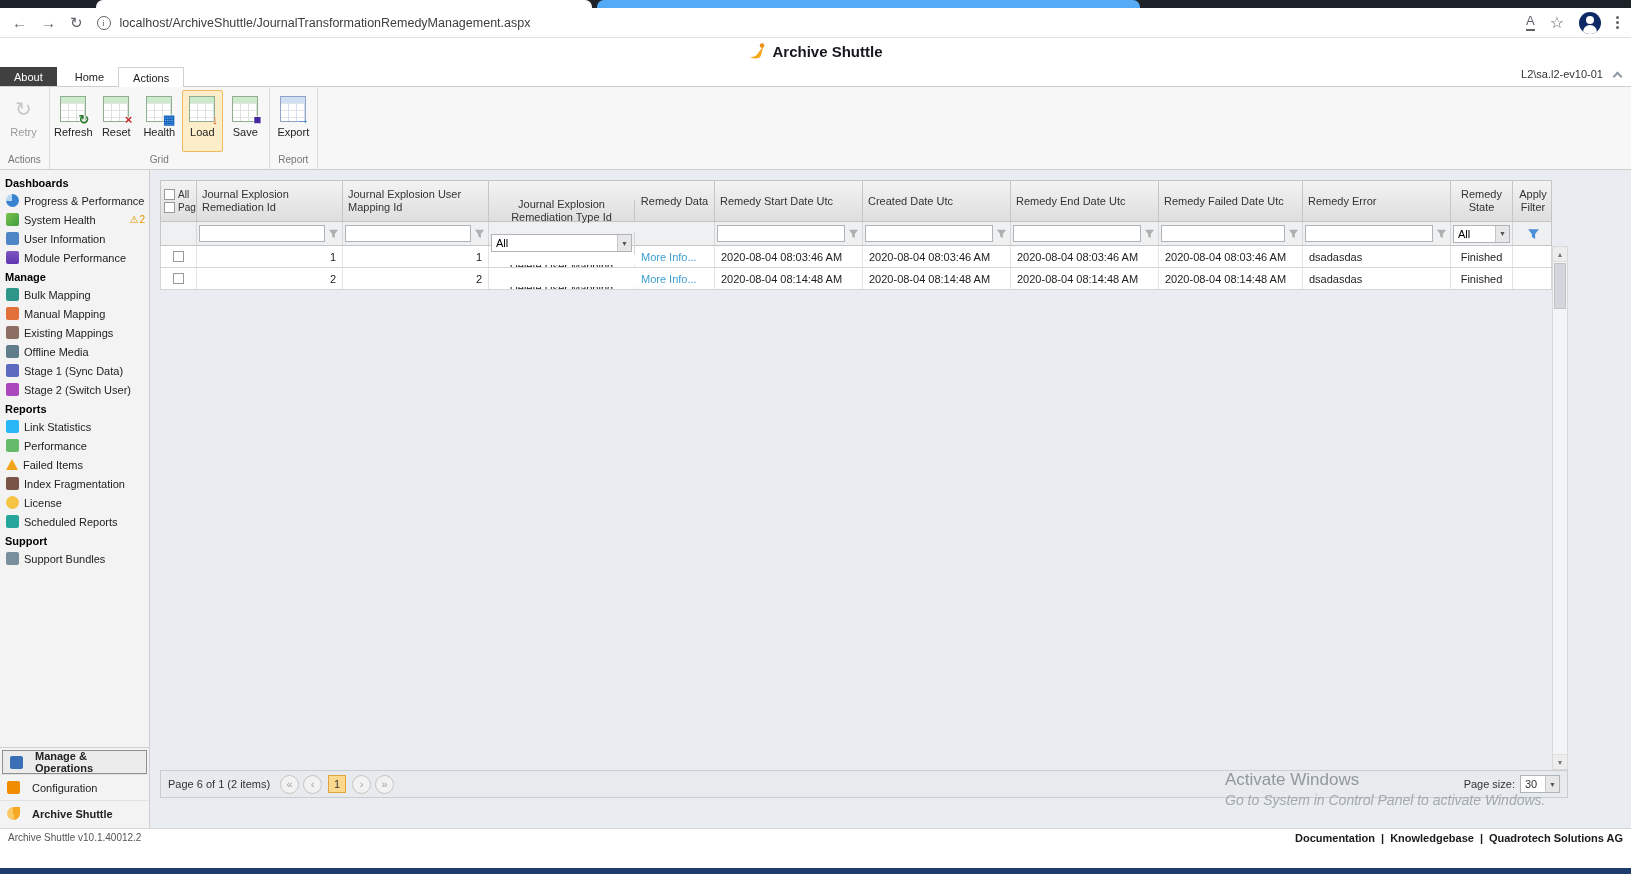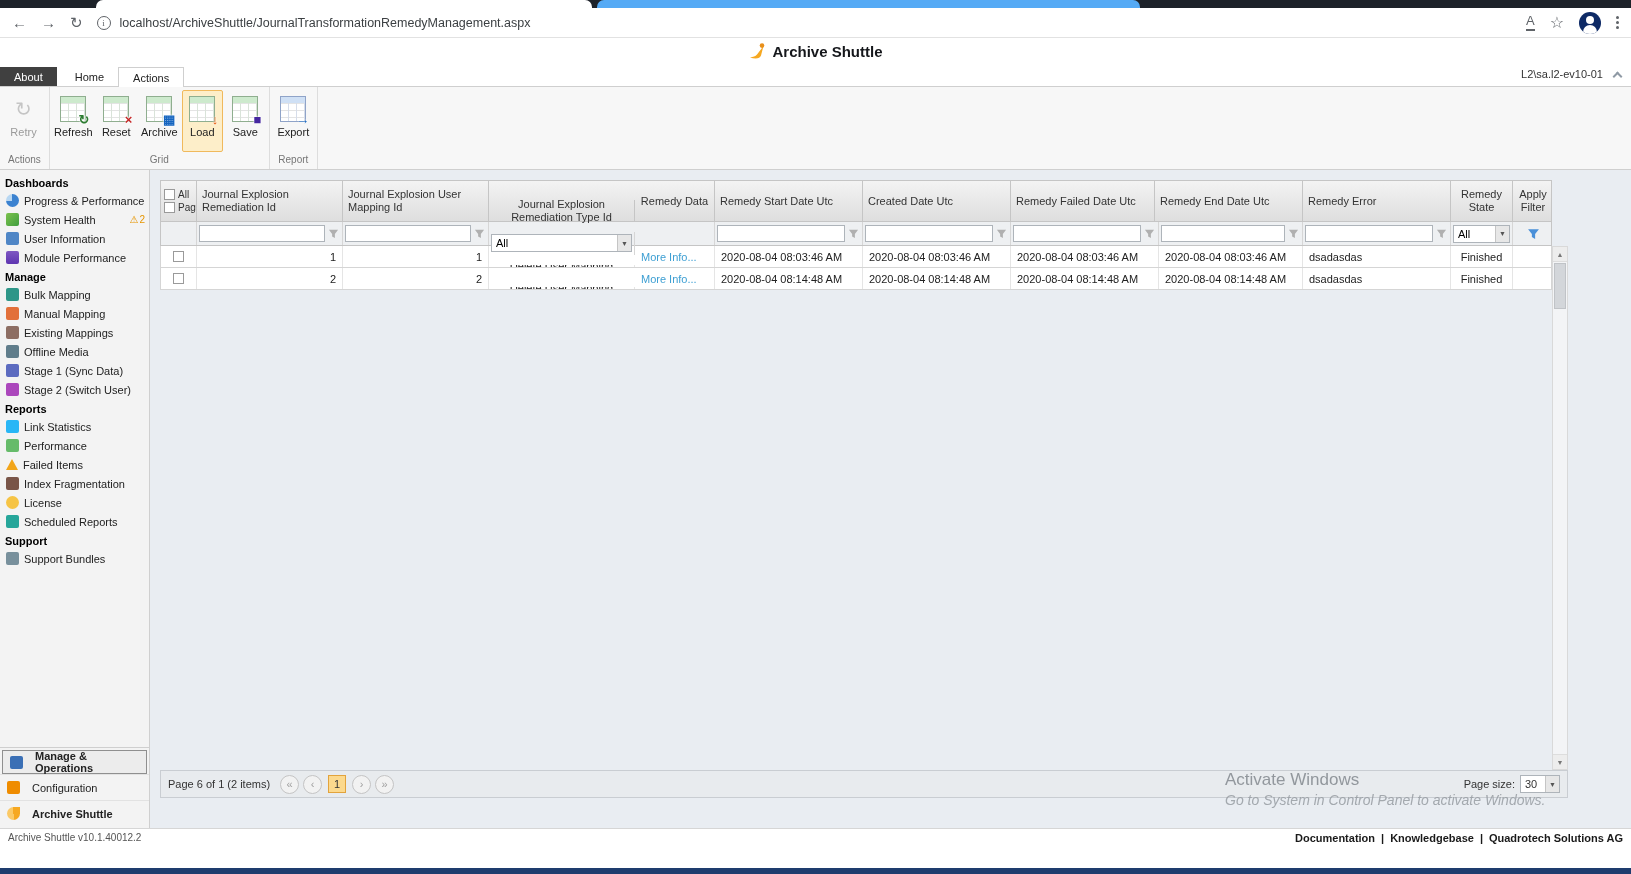--- a/index.html
+++ b/index.html
@@ -219,21 +219,21 @@
         <div class="rbtn">
           <span class="ricon tbl">
               <span class="ov r">×</span>
             </span>
           <span>Reset</span>
         </div>
         <div class="rbtn">
           <span class="ricon tbl">
               <span class="ov b">▦</span>
             </span>
-          <span>Archive</span>
+          <span>Health</span>
         </div>
         <div class="rbtn sel">
           <span class="ricon tbl">
               <span class="ov o">↓</span>
             </span>
           <span>Load</span>
         </div>
         <div class="rbtn">
           <span class="ricon tbl">
               <span class="ov v">■</span>
@@ -371,22 +371,22 @@
                 <span class="cb"></span>
                 <span>Pag</span>
               </span>
           </div>
           <div class="hcell c1">Journal Explosion Remediation Id</div>
           <div class="hcell c2">Journal Explosion User Mapping Id</div>
           <div class="hcell ctr c3">Journal Explosion Remediation Type Id</div>
           <div class="hcell ctr c4">Remedy Data</div>
           <div class="hcell c6">Remedy Start Date Utc</div>
           <div class="hcell c5">Created Date Utc</div>
+          <div class="hcell c7">Remedy End Date Utc</div>
           <div class="hcell c8">Remedy Failed Date Utc</div>
-          <div class="hcell c7">Remedy End Date Utc</div>
           <div class="hcell c9">Remedy Error</div>
           <div class="hcell ctr c10">Remedy State</div>
           <div class="hcell ctr c11">Apply Filter</div>
         </div>
 
         <div class="frow">
           <div class="fcell c0"></div>
           <div class="fcell c1">
             <input style="">
             <span class="funnel">

